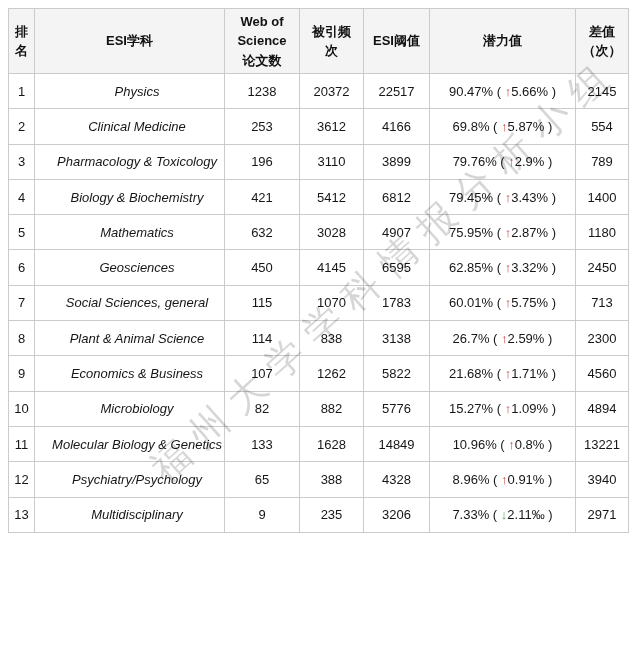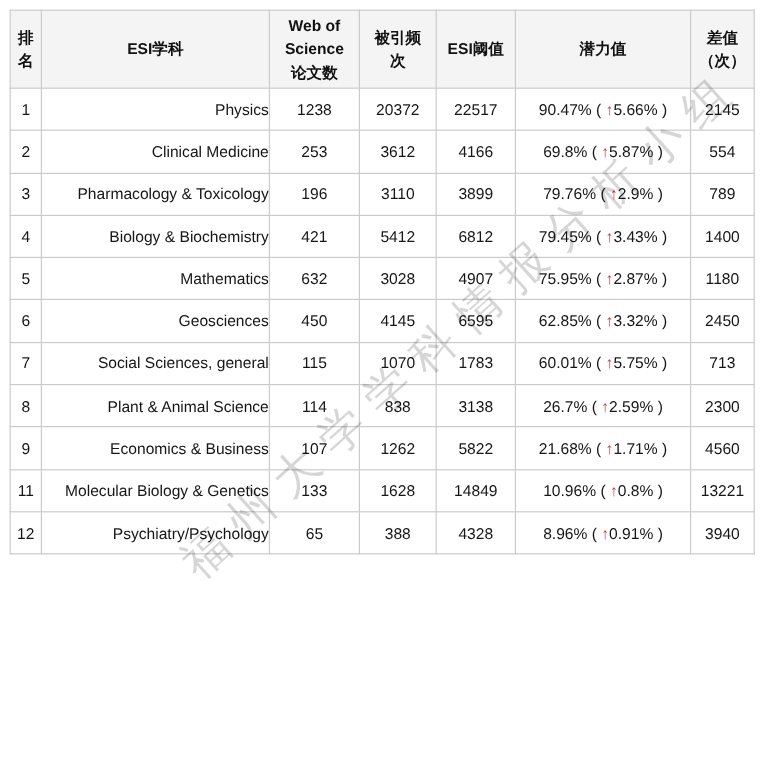--- a/index.html
+++ b/index.html
@@ -12,21 +12,21 @@
   th, td { border:1px solid #cbcbcb; overflow:hidden; }
   thead th {
     background:#f4f4f4; font-size:13px; font-weight:bold; color:#111111;
     text-align:center; vertical-align:middle; white-space:pre-line;
     line-height:1.5; height:64px; padding:0 2px;
   }
   tbody td {
     font-size:13px; text-align:center; vertical-align:middle;
     height:34.3px; white-space:nowrap; padding:0;
   }
-  td.c-subj { text-align:right; padding-left:15px; }
+  td.c-subj { text-align:center; padding-left:15px;font-style:italic; }
   .arrow[data-dir="up"]   { color:#cf4040; }
   .arrow[data-dir="down"] { color:#53a653; }
   .watermark {
     position:absolute; left:148px; top:438px;
     font-size:38px; letter-spacing:13px; white-space:nowrap;
     color:rgba(0,0,0,0.16); pointer-events:none; z-index:5;
     transform:rotate(-42deg); transform-origin:19px 19px;
   }
 </style>
 </head>
@@ -135,34 +135,52 @@
     <tr>
       <td class="c-rank">9</td>
       <td class="c-subj">Economics &amp; Business</td>
       <td>107</td>
       <td>1262</td>
       <td>5822</td>
       <td class="c-pot"><span>21.68%</span><span> ( </span><span class="arrow" data-dir="up">↑</span><span>1.71%</span><span> ) </span></td>
       <td>4560</td>
     </tr>
     <tr>
+      <td class="c-rank">10</td>
+      <td class="c-subj">Microbiology</td>
+      <td>82</td>
+      <td>882</td>
+      <td>5776</td>
+      <td class="c-pot"><span>15.27%</span><span> ( </span><span class="arrow" data-dir="up">↑</span><span>1.09%</span><span> ) </span></td>
+      <td>4894</td>
+    </tr>
+    <tr>
       <td class="c-rank">11</td>
       <td class="c-subj">Molecular Biology &amp; Genetics</td>
       <td>133</td>
       <td>1628</td>
       <td>14849</td>
       <td class="c-pot"><span>10.96%</span><span> ( </span><span class="arrow" data-dir="up">↑</span><span>0.8%</span><span> ) </span></td>
       <td>13221</td>
     </tr>
     <tr>
       <td class="c-rank">12</td>
       <td class="c-subj">Psychiatry/Psychology</td>
       <td>65</td>
       <td>388</td>
       <td>4328</td>
       <td class="c-pot"><span>8.96%</span><span> ( </span><span class="arrow" data-dir="up">↑</span><span>0.91%</span><span> ) </span></td>
       <td>3940</td>
     </tr>
+    <tr>
+      <td class="c-rank">13</td>
+      <td class="c-subj">Multidisciplinary</td>
+      <td>9</td>
+      <td>235</td>
+      <td>3206</td>
+      <td class="c-pot"><span>7.33%</span><span> ( </span><span class="arrow" data-dir="down">↓</span><span>2.11‰</span><span> ) </span></td>
+      <td>2971</td>
+    </tr>
   </tbody>
 </table>
 </div>
 
 <div class="watermark">福州大学学科情报分析小组</div>
 
 </body></html>

